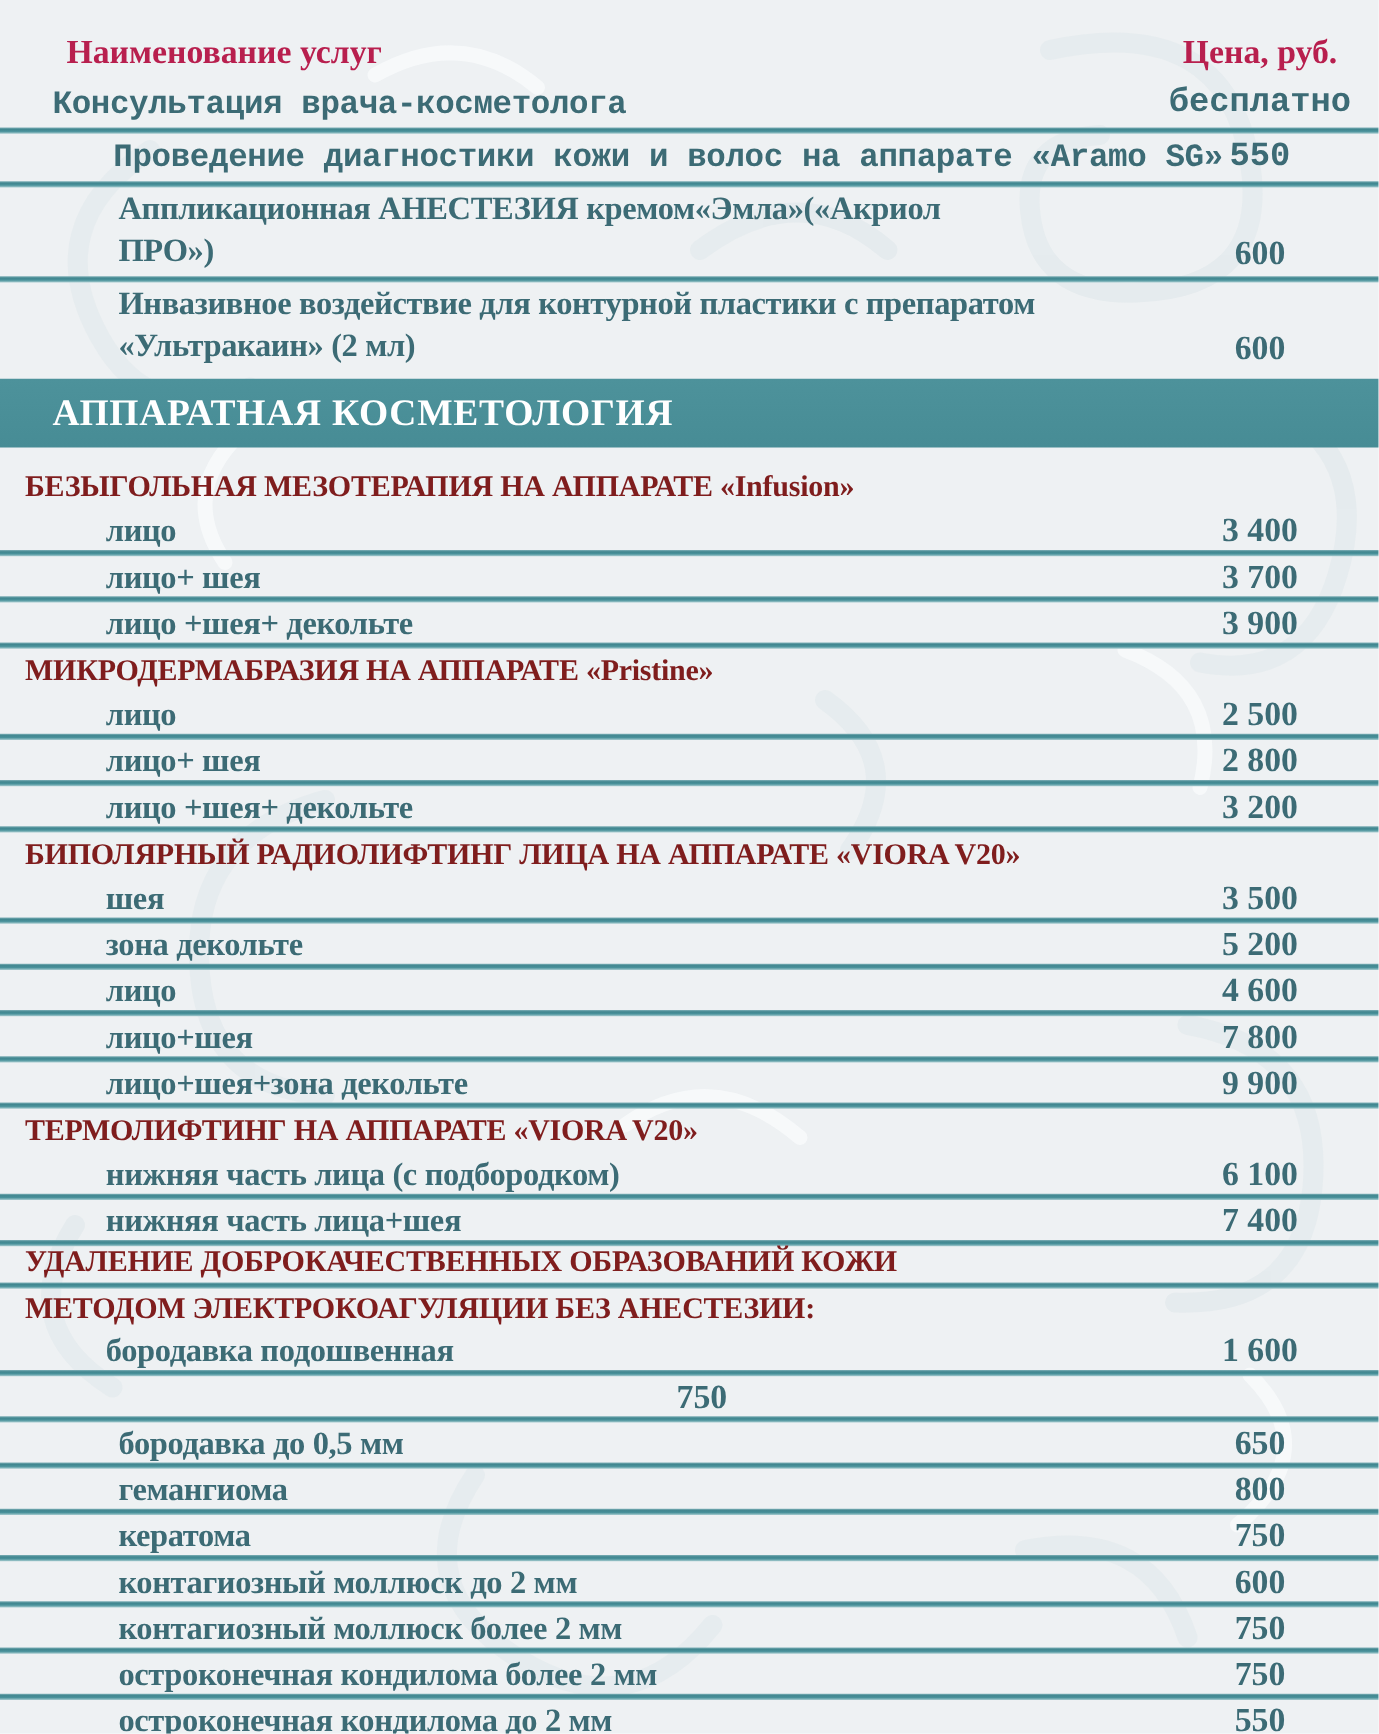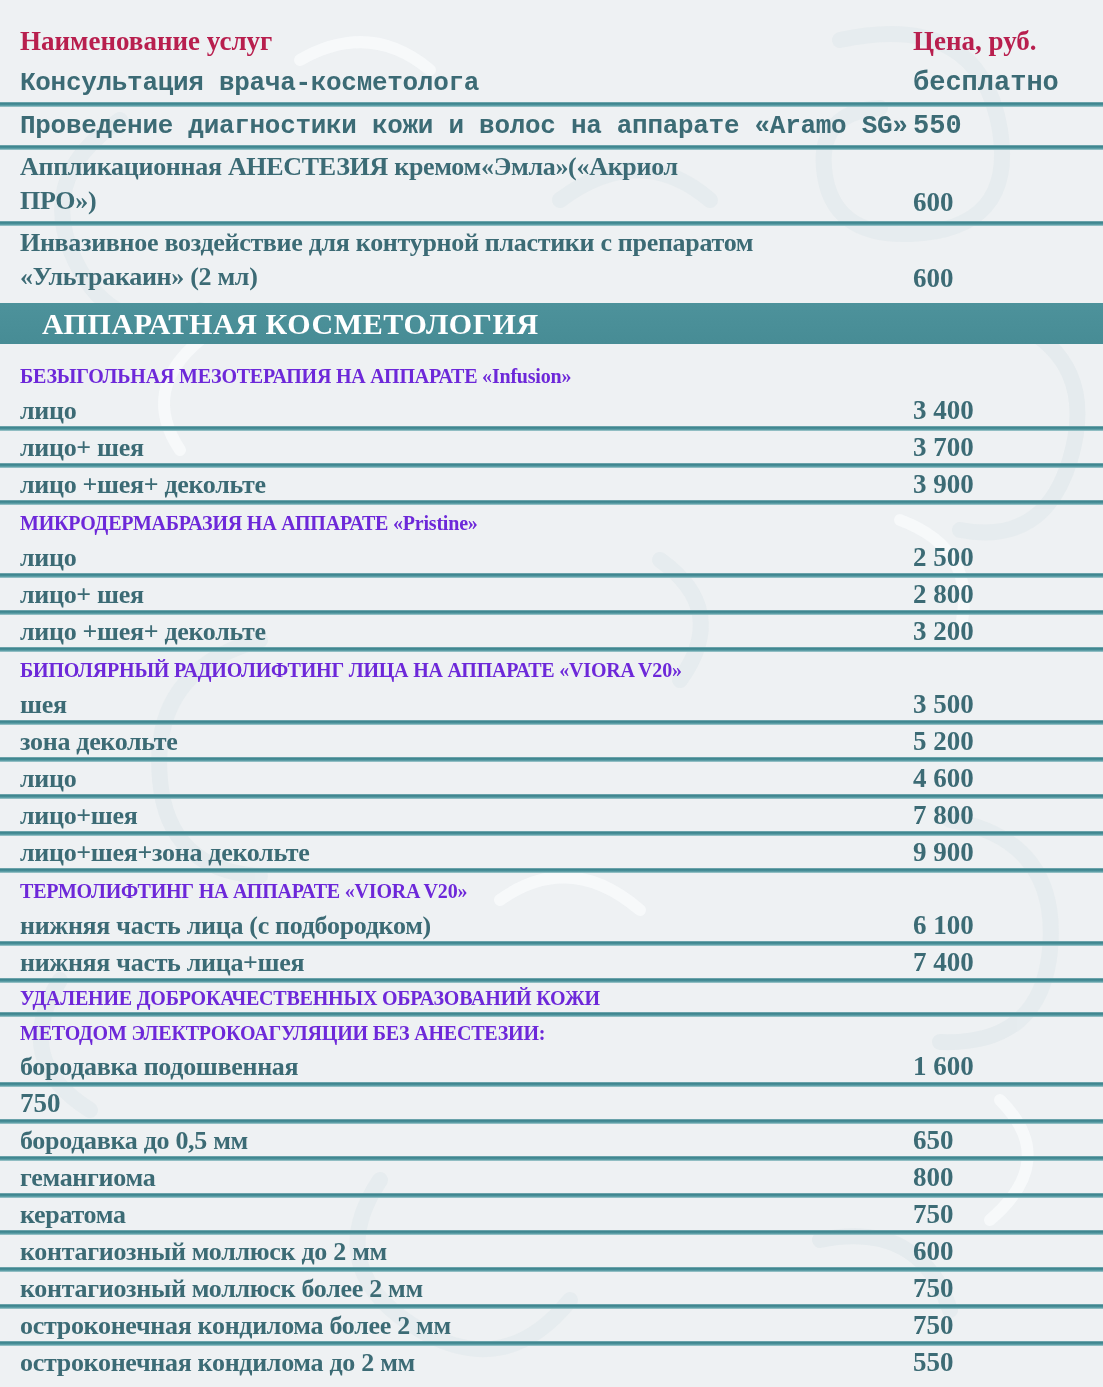--- a/index.html
+++ b/index.html
@@ -6,50 +6,50 @@
   .page {
     width:1103px; height:1387px;
     position:relative; overflow:hidden;
     background:#eef1f3;
     font-family:"Liberation Serif", serif;
     font-weight:bold;
   }
   .bg-orn { position:absolute; left:0; top:0; z-index:0; }
   .content { position:relative; z-index:1; padding-top:24px; box-sizing:border-box; }
 
-  .row { display:flex; padding-left:20px; color:#3c6b75; box-sizing:border-box; }
+  .row { display:flex; padding-left:20px; color:#3c6b75; box-sizing:border-box;justify-content:center; }
   .cell { box-sizing:border-box; }
   .cell.name  { width:893px; font-size:26px; letter-spacing:-0.3px; white-space:pre-line; line-height:33px; }
   .cell.price { font-size:27px; letter-spacing:0; }
 
   .head { height:34px; align-items:center; margin-bottom:6px; }
   .head .cell { color:#b81f4e; font-size:27px; letter-spacing:0; }
 
   .r-lg { height:38px; align-items:center;font-family:Liberation Mono, monospace; }
   .r    { height:32px; align-items:center; }
   .r2   { min-height:68px; align-items:flex-end; padding-bottom:3px;border-radius:21px; }
   .r2 .cell.name { line-height:34px; }
 
   .sep {
     height:5px; width:100%;
     background:linear-gradient(180deg,#7fb0b7 0%, #40868f 30%, #4a929b 62%, #a9cdd1 100%);
   }
 
   .band {
-    height:41px; margin-top:6px;
+    height:55px; margin-top:6px;
     background:linear-gradient(180deg,#4d929b,#478c95);
     color:#ffffff; font-size:30px; letter-spacing:0.6px;
     display:flex; align-items:center; padding-left:42px;
     box-sizing:border-box;
   }
   .gap14 { height:14px; }
 
   .sub {
     display:flex; align-items:center; padding-left:20px;
-    height:36px; font-size:20px; color:#6d28d9; letter-spacing:-0.2px;
+    height:36px; font-size:24px; color:#7f1d1d; letter-spacing:-0.2px;
     box-sizing:border-box;
   }
   .sub.tight  { height:29px; align-items:flex-end; padding-bottom:2px; }
   .sub.tight2 { height:33px;text-align:right; }
 </style>
 </head>
 <body>
 
 <div class="page">
 

